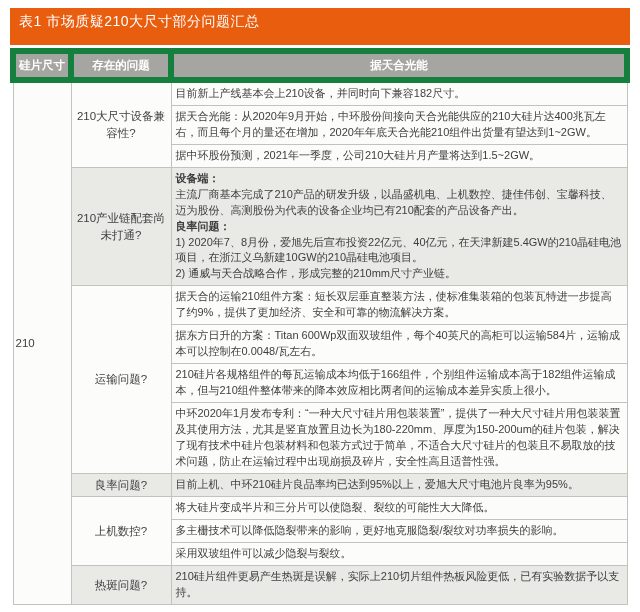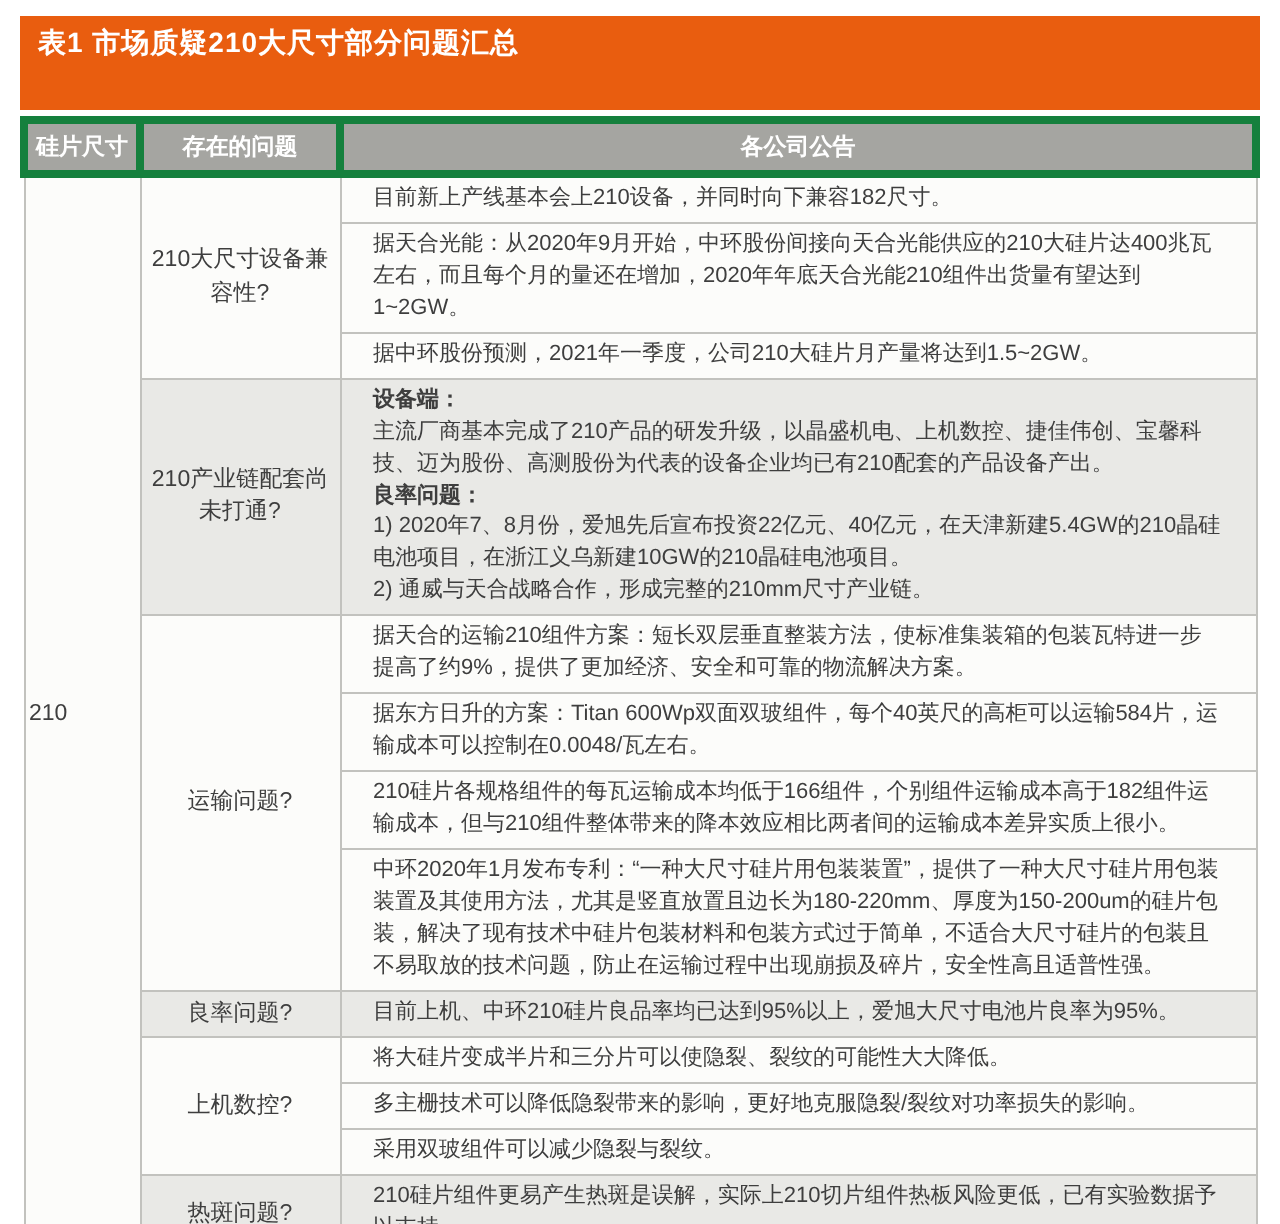--- a/index.html
+++ b/index.html
@@ -1,29 +1,29 @@
 <!DOCTYPE html>
 <html><head>
 <meta charset="utf-8">
 <style>
   html,body{margin:0;padding:0;background:#ffffff;}
   body{width:640px;min-height:612px;font-family:"Liberation Sans","DejaVu Sans",sans-serif;-webkit-font-smoothing:antialiased;}
   .page{padding:8px 10px 6px 10px;}
   .title-bar{
-    background:#E95D0F;color:#ffffff;font-weight:bold;font-size:14px;
-    padding:5px 9px 24px 9px;letter-spacing:0.5px;
+    background:#E95D0F;color:#ffffff;font-weight:normal;font-size:14px;
+    padding:5px 9px 14px 9px;letter-spacing:0.5px;
   }
   .gap{height:3px;}
   table.main{width:100%;border-collapse:collapse;table-layout:fixed;font-size:11px;color:#3E3E3E;}
   col.c1{width:58px;} col.c2{width:100px;}
   th{
     background:#A5A5A1;color:#ffffff;font-size:11.5px;font-weight:bold;
-    border:4px solid #15803d;padding:4px 2px;text-align:center;
+    border:6px solid #15803d;padding:4px 2px;text-align:center;
   }
-  td{border:1px solid #C2C2BE;padding:3px 16px;line-height:1.45;background:#FCFCFA;vertical-align:middle;}
+  td{border:1px solid #C2C2BE;padding:3px 4px;line-height:1.45;background:#FCFCFA;vertical-align:middle;}
   td.col-wafer{text-align:left;font-size:11.5px;padding:3px 2px;}
   td.col-problem{text-align:center;font-size:11.5px;padding:3px 5px;}
   td.shaded{background:#E9E9E6;margin-left:17px;}
   td .para{margin:0;}
   td .bold{font-weight:bold;}
   .source-note{
     text-align:left;font-family:"Liberation Serif","DejaVu Serif",serif;
     font-size:10.5px;color:#6B5B4D;margin-top:9px;padding-right:2px;letter-spacing:0.8px;
   }
 </style>
@@ -39,21 +39,21 @@
   <table class="main">
     <colgroup>
         <col class="c1">
         <col class="c2">
         <col>
       </colgroup>
     <thead>
       <tr>
         <th>硅片尺寸</th>
         <th>存在的问题</th>
-        <th>各公司公告</th>
+        <th>据天合光能</th>
       </tr>
     </thead>
     <tbody>
         <tr>
           <td rowspan="13" class="col-wafer">210</td>
           <td rowspan="3" class="col-problem">210大尺寸设备兼容性?</td>
           <td class="col-solution">
             <div class="para">目前新上产线基本会上210设备，并同时向下兼容182尺寸。</div>
           </td>
         </tr>

